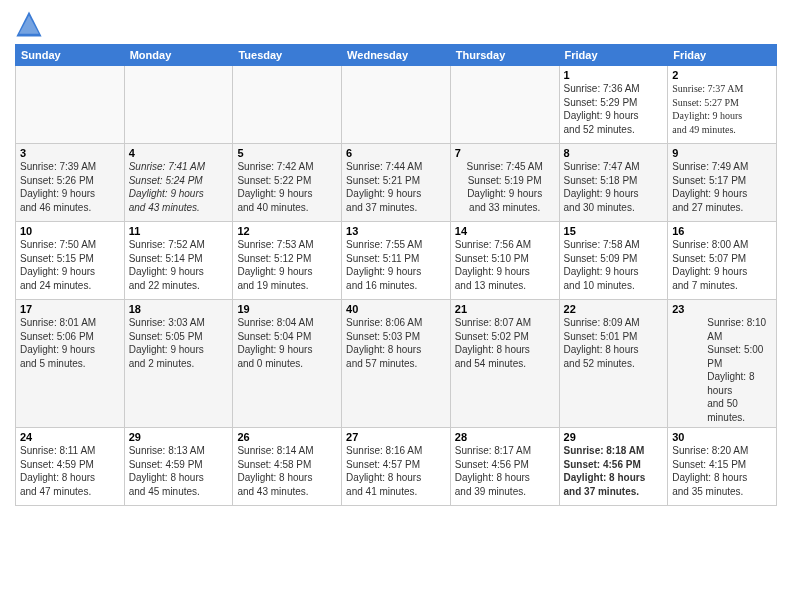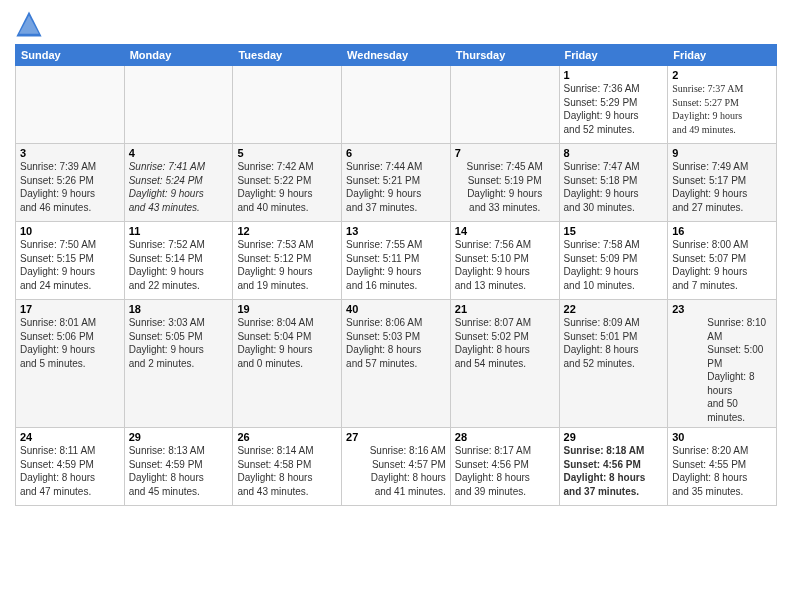--- a/index.html
+++ b/index.html
@@ -321,21 +321,21 @@
           </td>
           <td>
             <span class="day-num">26</span>
             <div class="day-info" style="white-space: pre-line;">Sunrise: 8:14 AM
 Sunset: 4:58 PM
 Daylight: 8 hours
 and 43 minutes.</div>
           </td>
           <td>
             <span class="day-num">27</span>
-            <div class="day-info" style="white-space: pre-line; text-align: right;">Sunrise: 8:16 AM
+            <div class="day-info" style="white-space: pre-line;">Sunrise: 8:16 AM
 Sunset: 4:57 PM
 Daylight: 8 hours
 and 41 minutes.</div>
           </td>
           <td>
             <span class="day-num">28</span>
             <div class="day-info" style="white-space: pre-line;">Sunrise: 8:17 AM
 Sunset: 4:56 PM
 Daylight: 8 hours
 and 39 minutes.</div>
@@ -343,20 +343,20 @@
           <td>
             <span class="day-num">29</span>
             <div class="day-info" style="white-space: pre-line; font-weight: bold;">Sunrise: 8:18 AM
 Sunset: 4:56 PM
 Daylight: 8 hours
 and 37 minutes.</div>
           </td>
           <td>
             <span class="day-num">30</span>
             <div class="day-info" style="white-space: pre-line;">Sunrise: 8:20 AM
-Sunset: 4:55 PM
+Sunset: 4:15 PM
 Daylight: 8 hours
 and 35 minutes.</div>
           </td>
         </tr>
       </tbody>
   </table>
 </div>
 
 </body></html>

